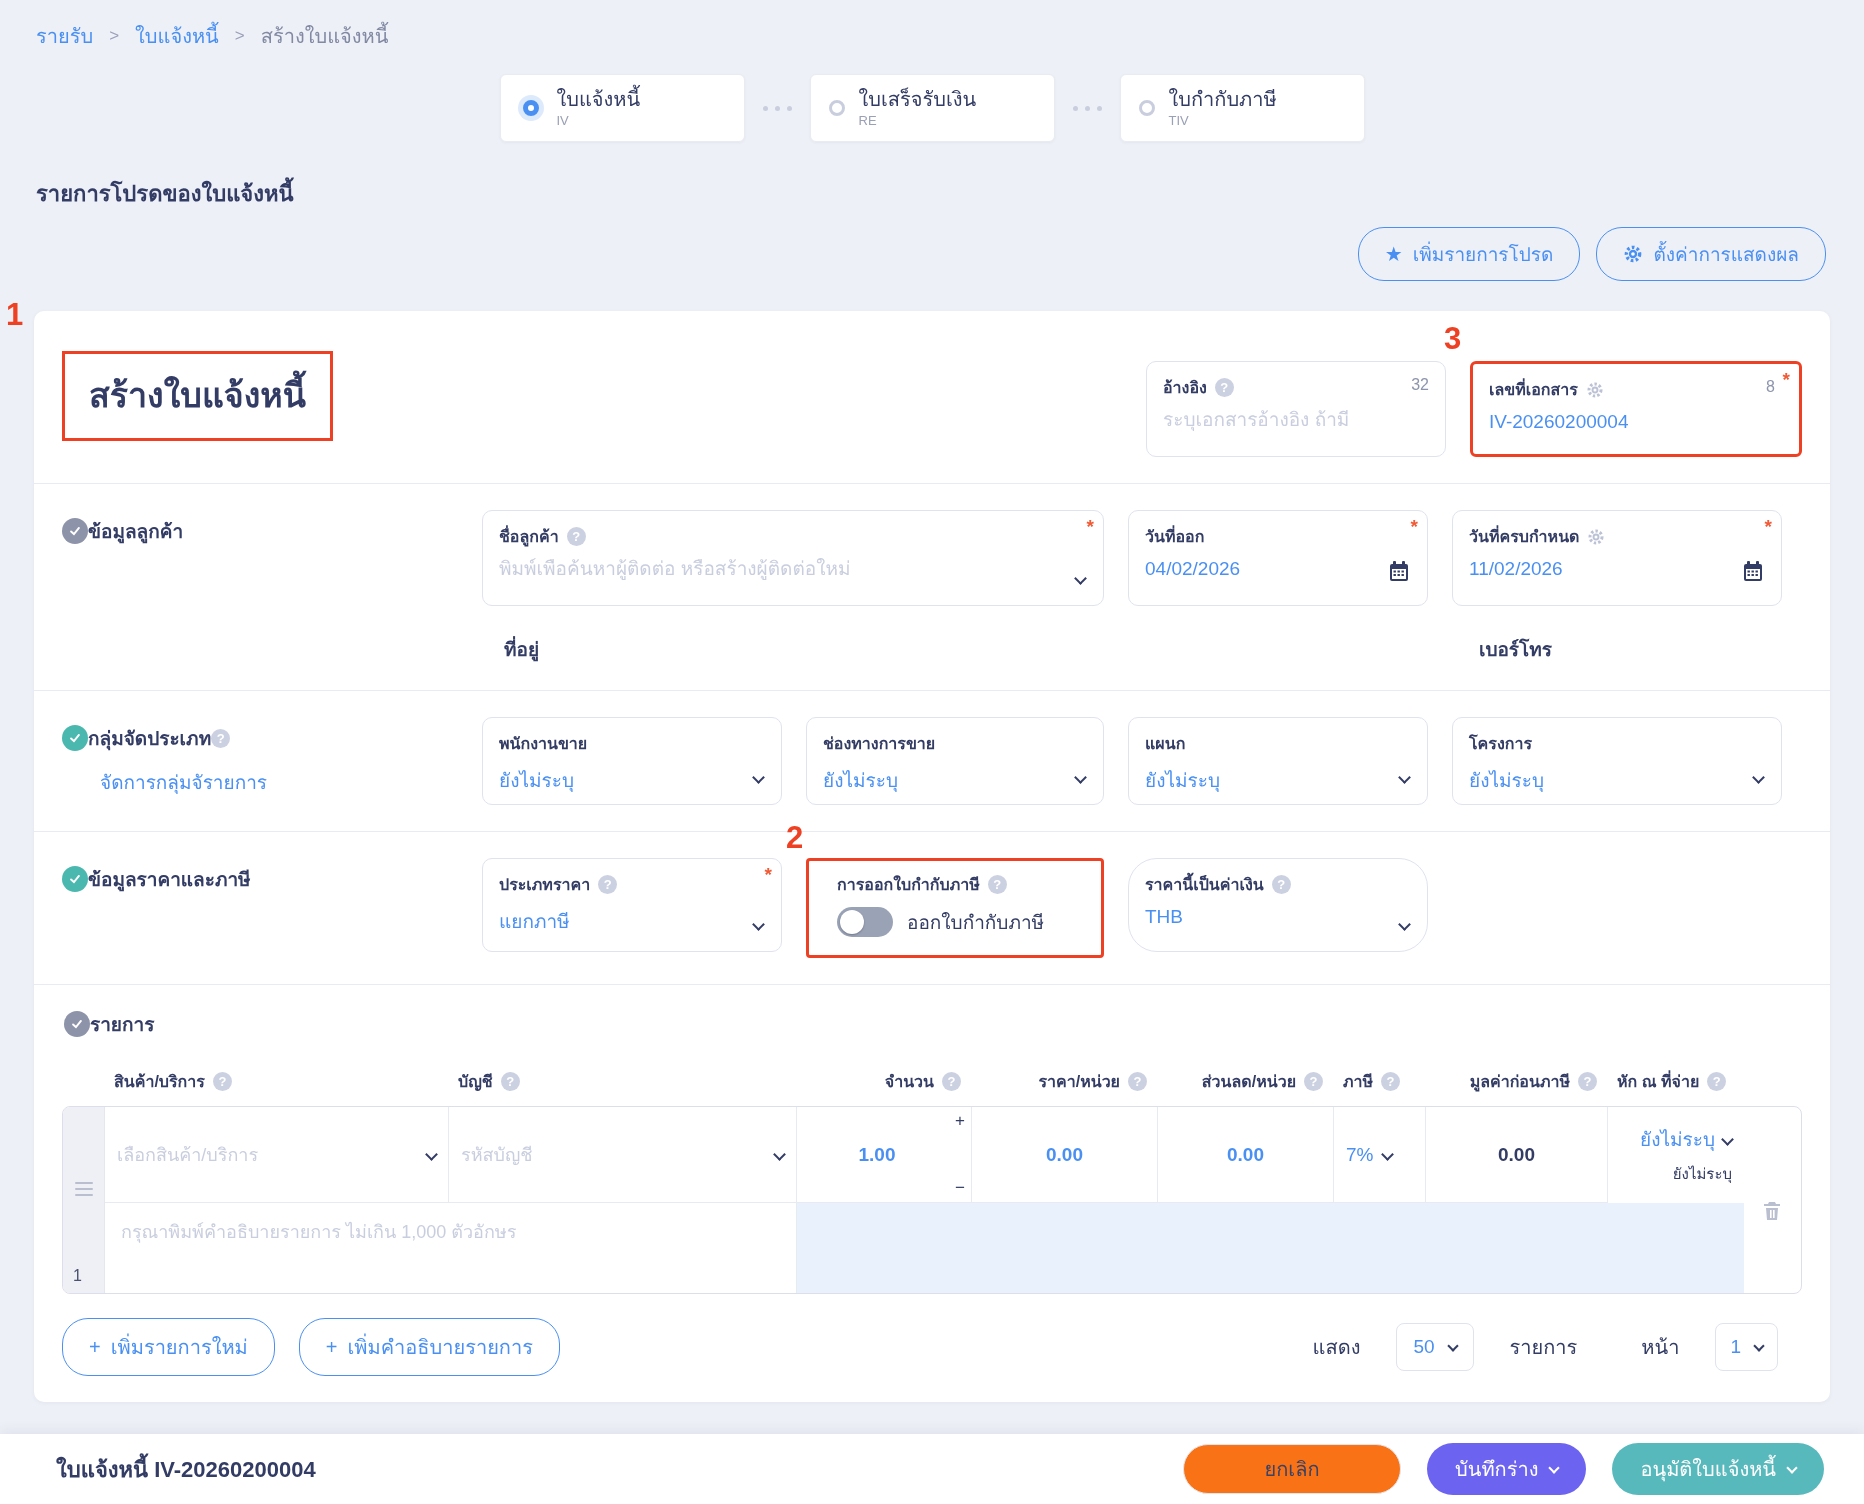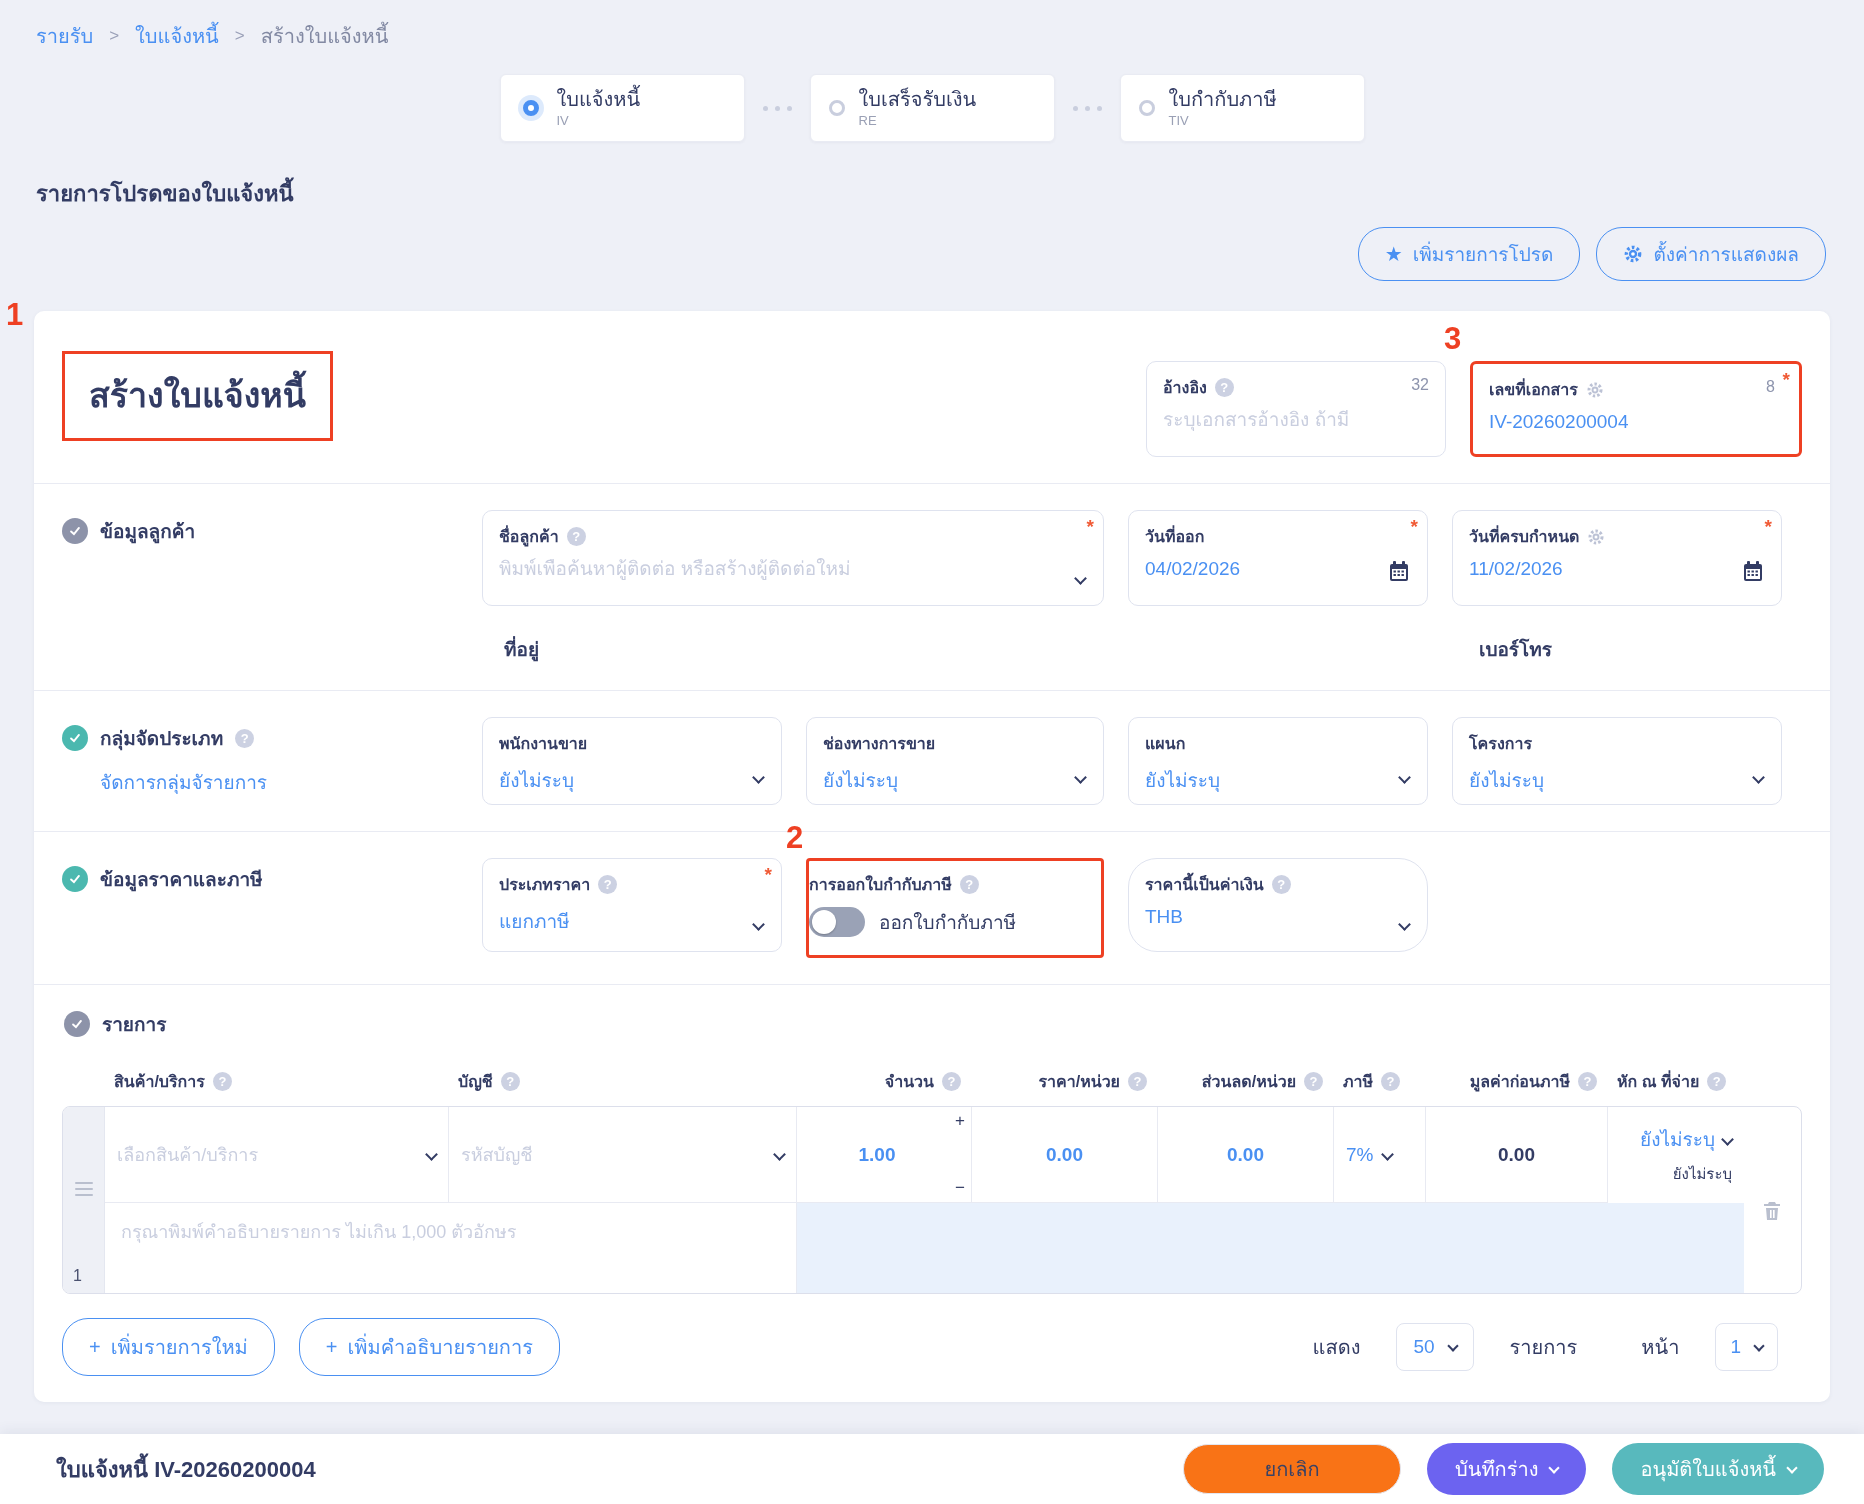--- a/index.html
+++ b/index.html
@@ -75,33 +75,33 @@
   .chev.abs { position:absolute; right:18px; bottom:22px; }
   .cal-icon { position:absolute; right:16px; bottom:18px; color:#333c64; }
   .field input { border:none; outline:none; background:transparent; font-family:inherit; font-size:19px; color:#4a90f2; width:100%; padding:0; margin-top:9px; }
   .field input::placeholder { color:#c9cedf; }
 
   .divider { height:1px; background:#e9ebf3; margin:26px -28px 0 -28px; }
 
   
   .section-row { display:flex; margin-top:26px; }
   .sec-left { width:420px; flex:0 0 auto; padding-top:6px; }
-  .sec-label { display:flex; align-items:center; gap:12px; font-size:19px; font-weight:bold; color:#333c64; }
+  .sec-label { display:flex; align-items:center; font-size:19px; font-weight:bold; color:#333c64; }
   .check-circle { width:26px; height:26px; border-radius:50%; display:inline-flex; align-items:center; justify-content:center; flex:0 0 auto; }
   .check-circle svg { width:14px; height:14px; }
   .check-gray { background:#8d93a9; }
   .check-teal { background:#4bb8af; }
   .sec-link { display:block; margin:14px 0 0 38px; color:#4a90f2; font-size:19px; cursor:pointer; }
   .fields-grid { display:grid; grid-template-columns:300px 298px 300px 330px; gap:24px; flex:1; }
   .span-2 { grid-column:span 2; }
   .addr-row { display:flex; margin-top:28px; }
   .addr-label { font-size:19px; font-weight:bold; color:#333c64; }
 
   
-  .toggle-field { position:relative; padding:11px 0; }
+  .toggle-field { position:relative; padding:11px 28px; }
   .toggle-row { display:flex; align-items:center; gap:14px; margin-top:10px; }
   .toggle { position:relative; width:56px; height:30px; border-radius:16px; background:#9aa2b6; cursor:pointer; flex:0 0 auto; }
   .toggle .knob { position:absolute; left:3px; top:3px; width:24px; height:24px; border-radius:50%; background:#fff; box-shadow:0 1px 2px rgba(0,0,0,.25); }
   .toggle-text { font-size:19px; color:#333c64; }
   .ann-2 { top:-38px; left:-20px; }
   .ann-3 { top:-40px; left:-26px; }
 
   
   .items-head-grid, .items-grid { display:grid; grid-template-columns:42px 344px 348px 175px 186px 176px 92px 182px 136px 54px; }
   .items-head-grid { margin-top:22px; }

